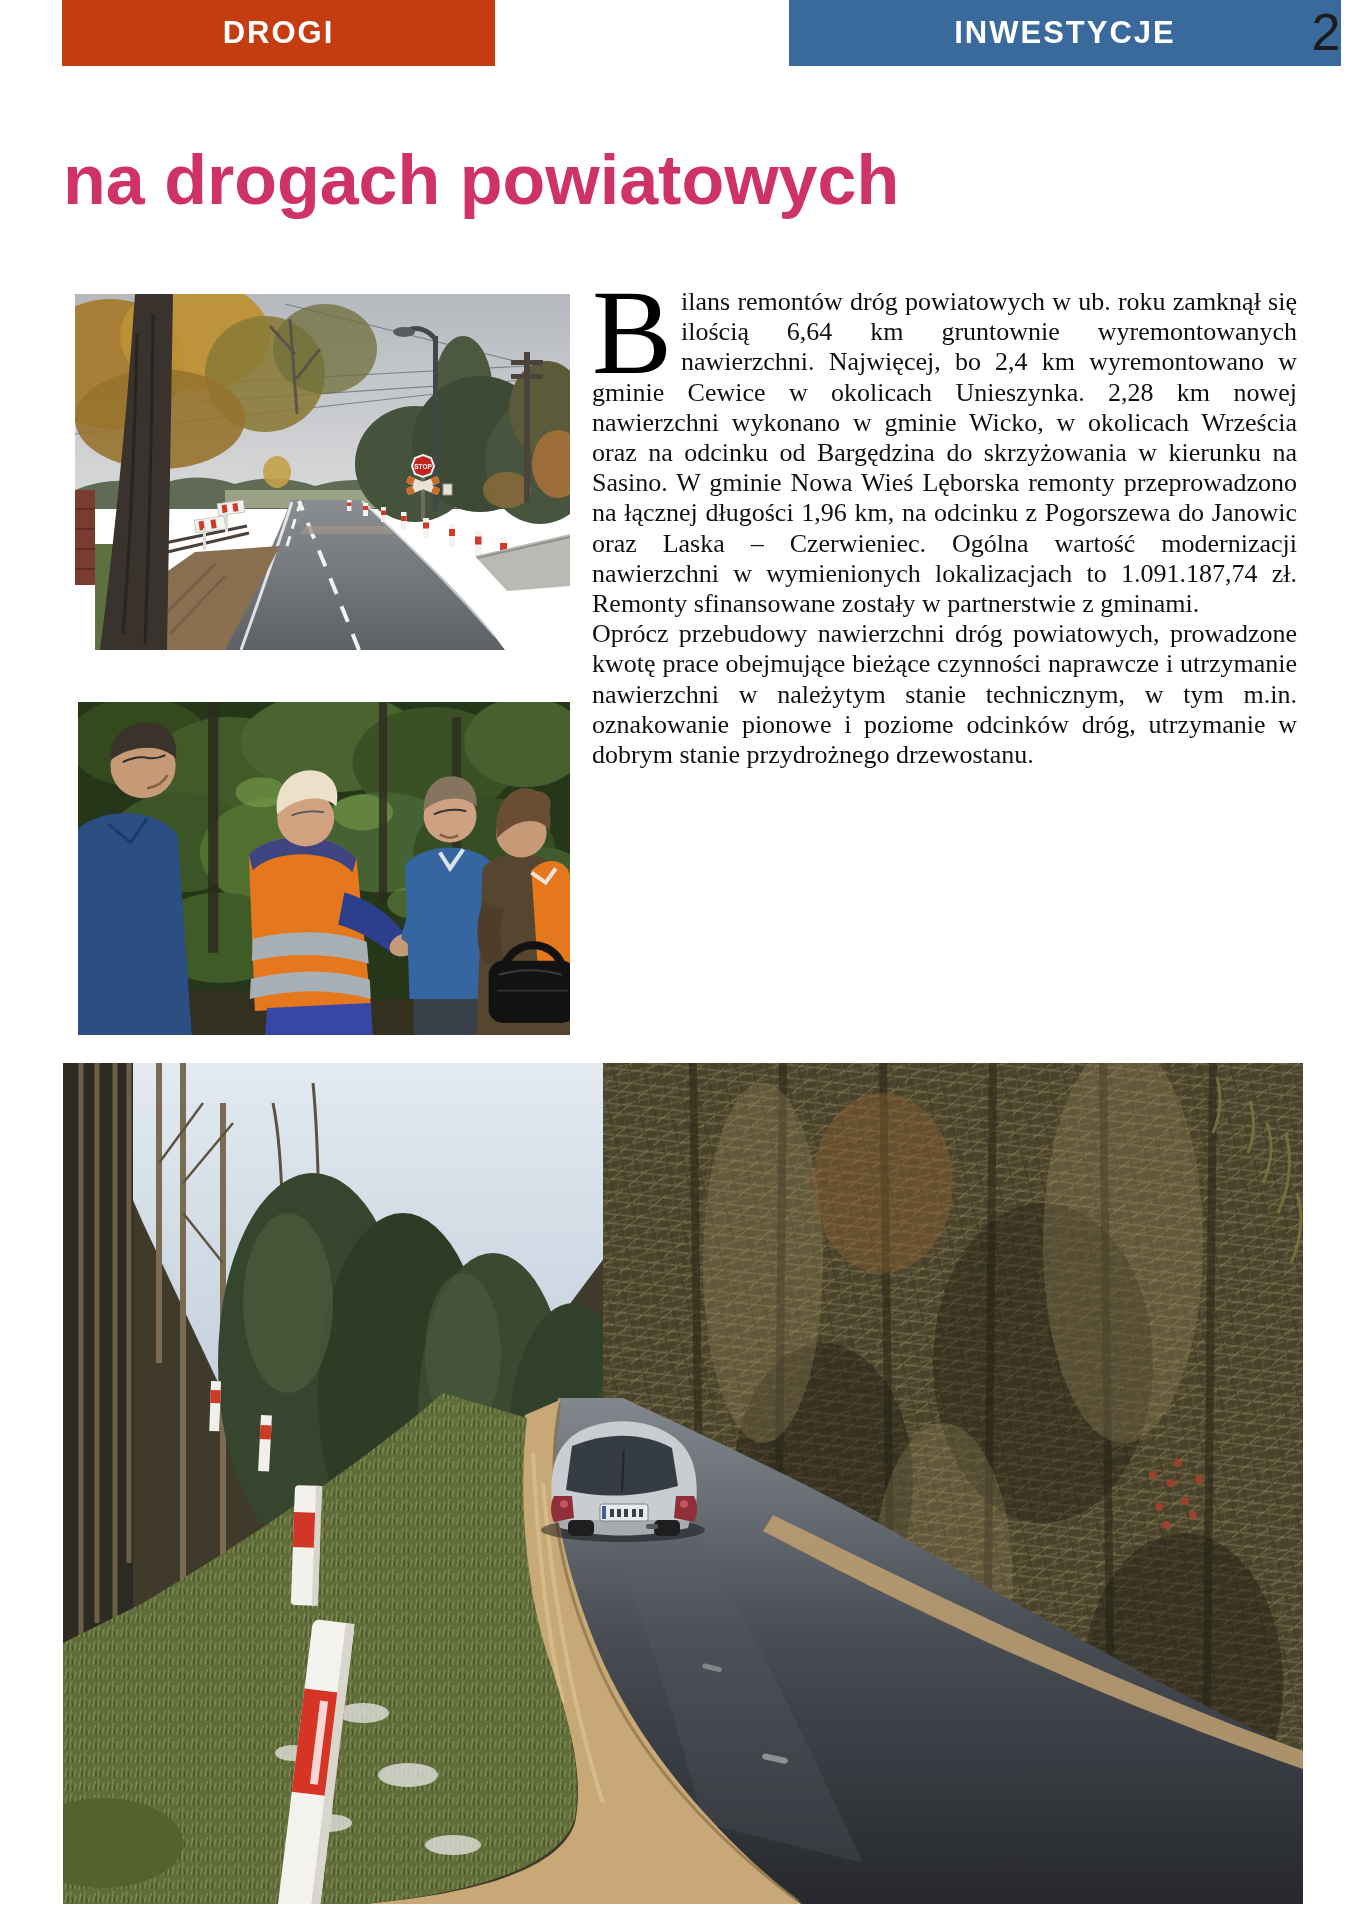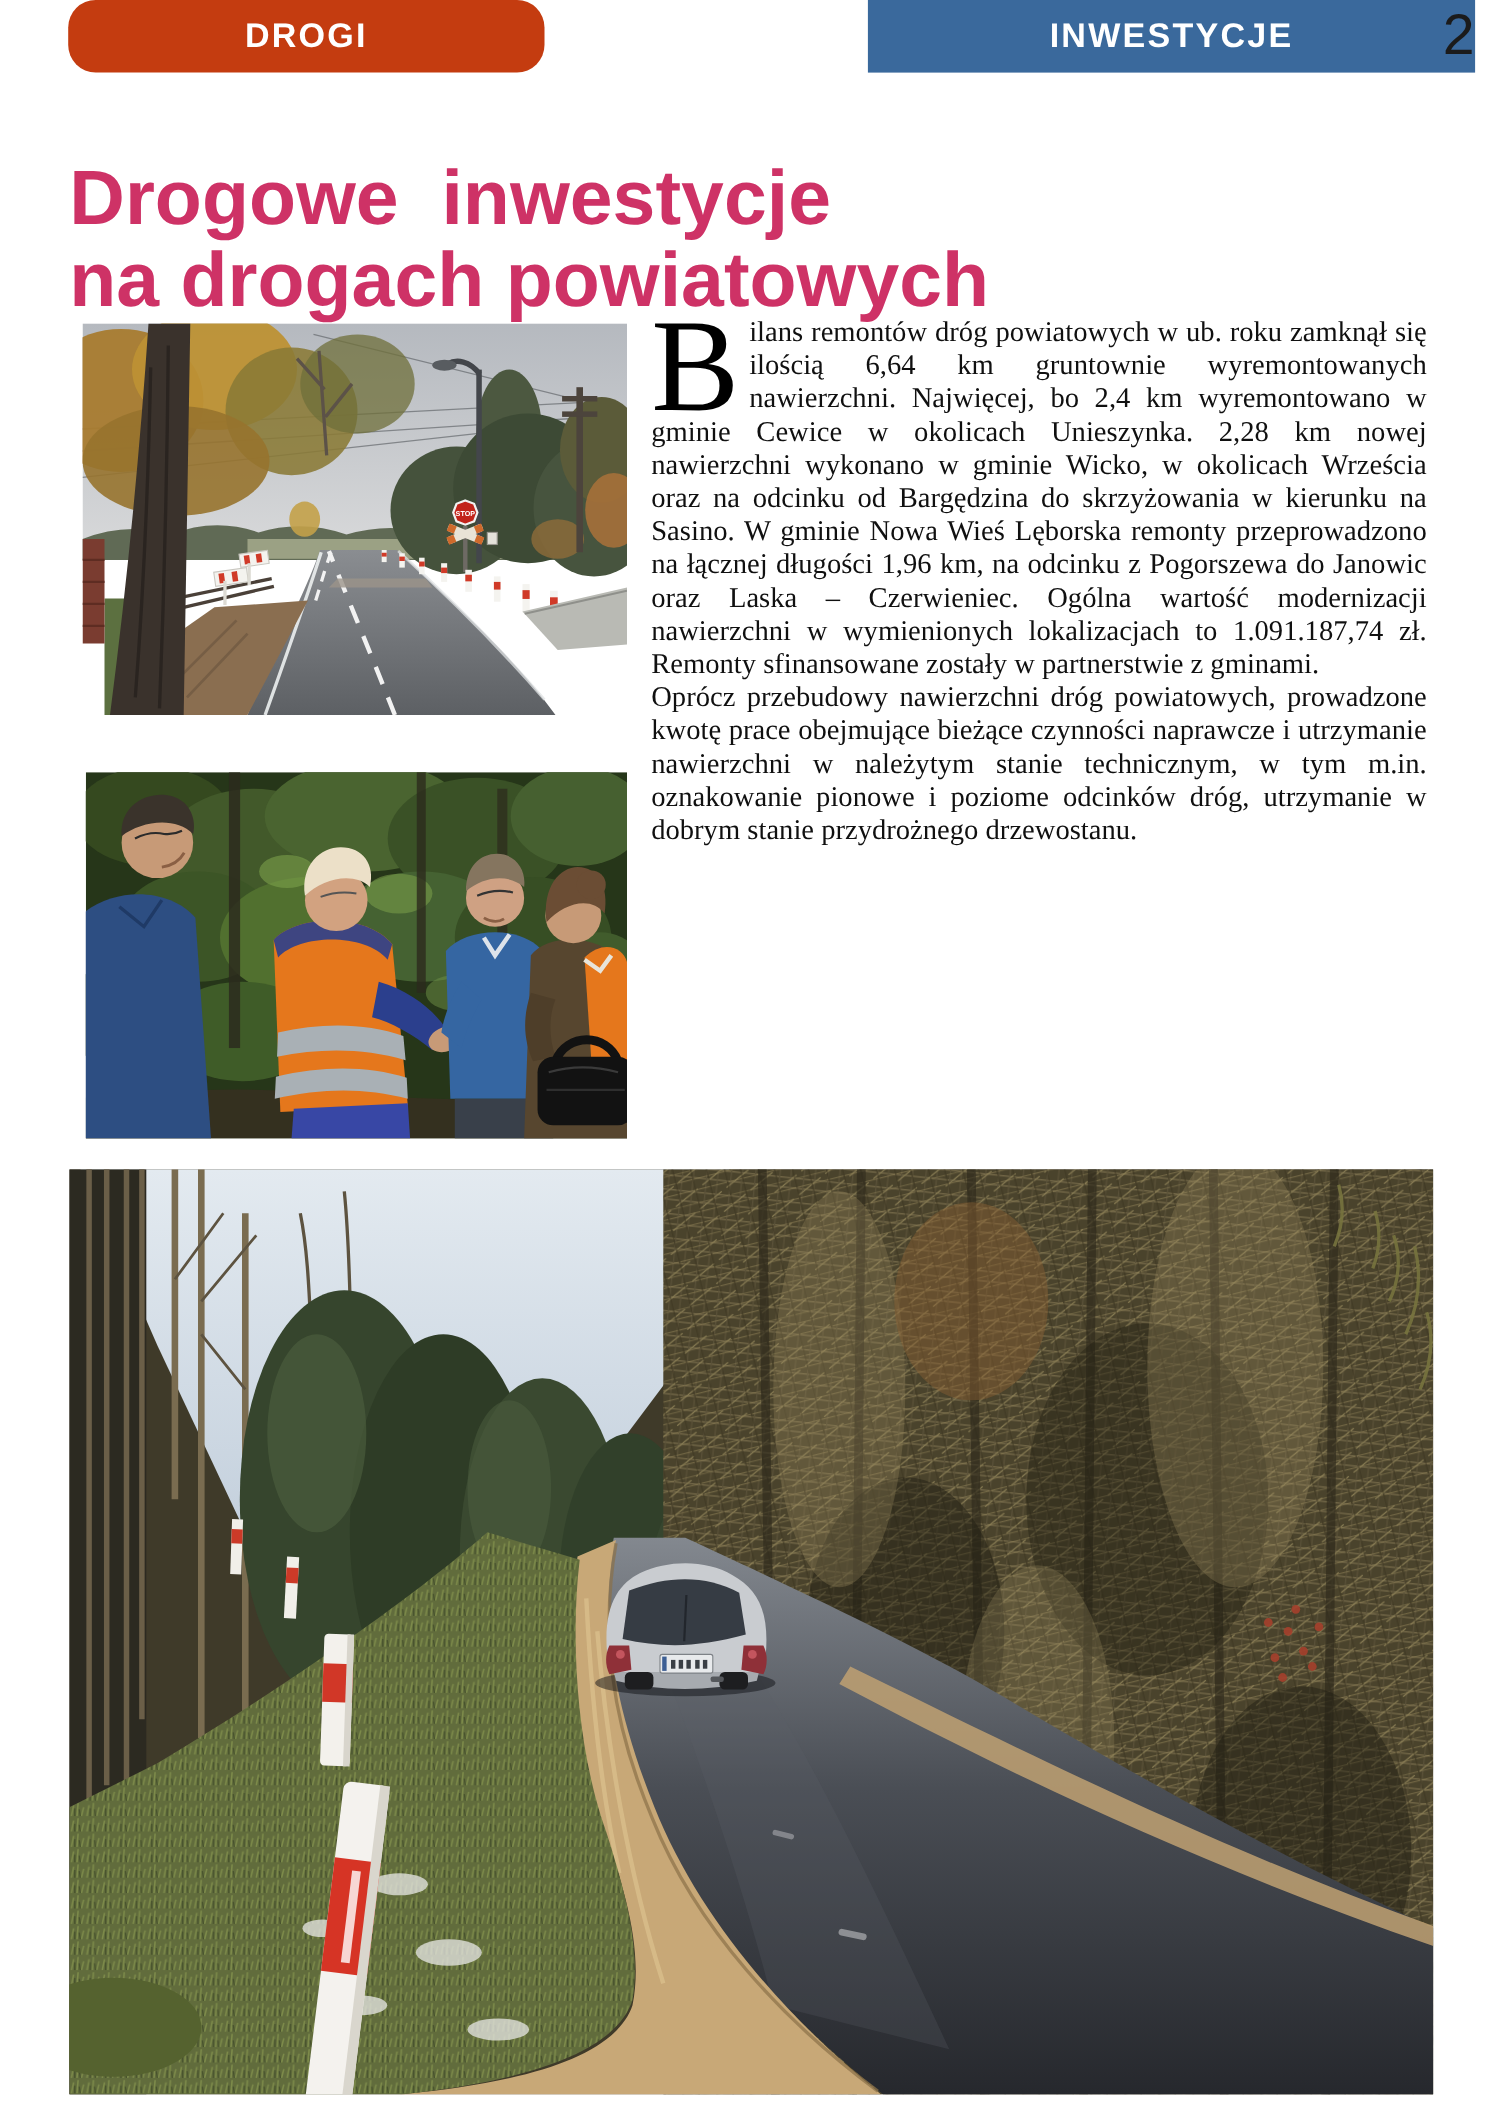--- a/index.html
+++ b/index.html
@@ -2,21 +2,21 @@
 <html><head>
 <meta charset="utf-8">
 <style>
   html,body{margin:0;padding:0;background:#ffffff;}
   .page{position:relative;width:1357px;height:1920px;background:#ffffff;overflow:hidden;
         font-family:"Liberation Serif", serif;}
   
   .tag{position:absolute;top:0;height:66px;display:flex;align-items:center;justify-content:center;
        color:#ffffff;font-family:"Liberation Sans",sans-serif;font-weight:bold;
        font-size:31px;letter-spacing:2px;}
-  .tag-left{left:62px;width:433px;background:#c43c10;border-radius:25px;}
+  .tag-left{left:62px;width:433px;background:#c43c10;}
   .tag-right{left:789px;width:552px;background:#3a699c;}
   .page-num{position:absolute;left:1300px;top:0;width:52px;height:64px;display:flex;align-items:center;
             justify-content:center;font-family:"Liberation Sans",sans-serif;font-size:52px;color:#1b1b1b;}
   
   .title{position:absolute;left:63px;top:96px;color:#ce3266;font-family:"Liberation Sans",sans-serif;
          font-weight:bold;font-size:70px;line-height:74px;letter-spacing:0;}
   .title span{display:block;white-space:pre-wrap;}
   
   .article{position:absolute;left:592px;top:287px;width:705px;text-align:justify;
            color:#101010;font-size:26px;line-height:30.2px;hyphens:none;}
@@ -37,21 +37,20 @@
 
   <div class="tag tag-left">
     <span>DROGI</span>
   </div>
   <div class="tag tag-right">
     <span>INWESTYCJE</span>
   </div>
   <div class="page-num">2</div>
 
   <h1 class="title">
-    <span>Drogowe  inwestycje</span>
     <span>na drogach powiatowych</span>
   </h1>
 
   <figure class="photo1">
     <svg viewBox="0 0 495 356" preserveAspectRatio="none">
       <defs>
         <linearGradient id="sky1" x1="0" y1="0" x2="0" y2="1">
           <stop offset="0" stop-color="#b5b9bf"></stop>
             <stop offset="1" stop-color="#d9dadb"></stop>
         </linearGradient>

